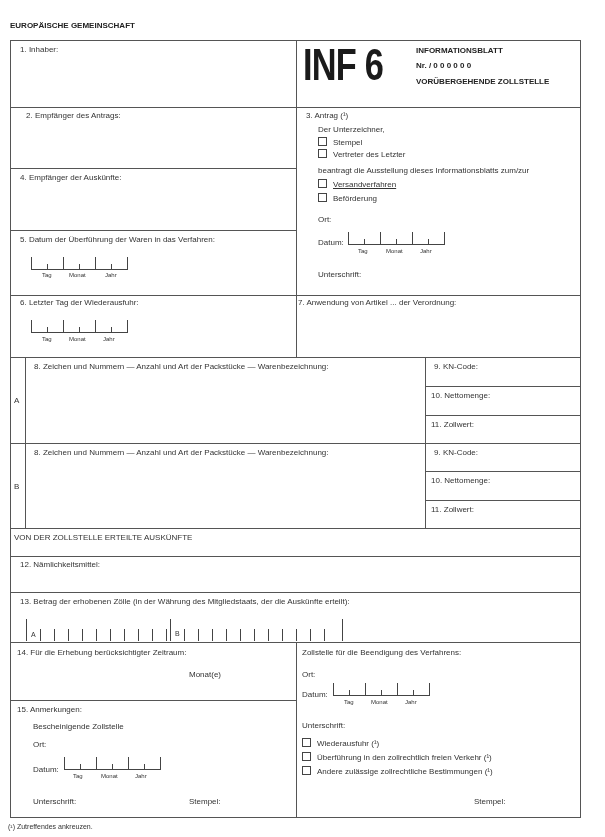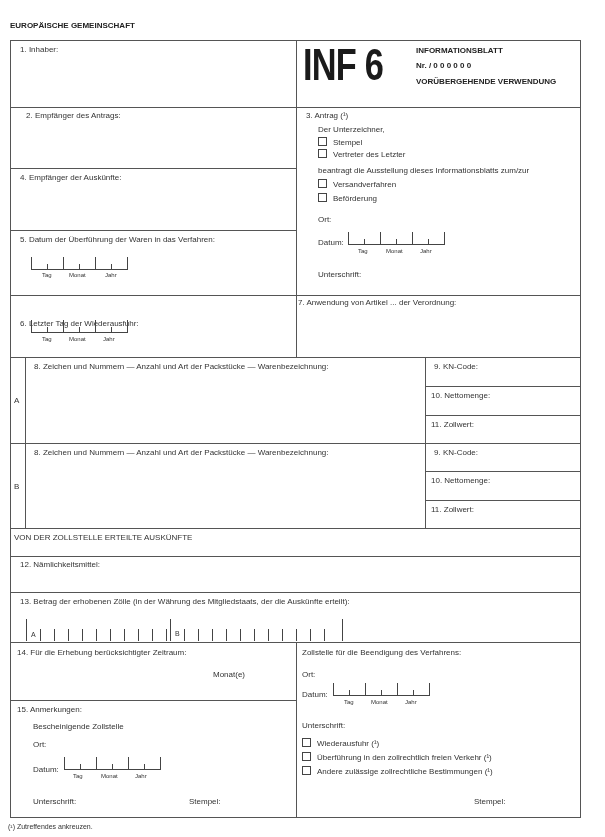--- a/index.html
+++ b/index.html
@@ -50,21 +50,21 @@
 <div class="vline" style="left:25px;top:357px;height:171px;"></div>
 <div class="vline" style="left:425px;top:357px;height:171px;"></div>
 <div class="vline" style="left:296px;top:642px;height:176px;"></div>
 
 <div class="lbl" style="left:20px;top:45px;">1.  Inhaber:</div>
 <div class="abs" style="left:11px;top:55px;width:284px;height:51px;"></div>
 
 <div class="infbig" style="left:303px;top:43px;">INF 6</div>
 <div class="hdr" style="left:416px;top:46px;">INFORMATIONSBLATT</div>
 <div class="hdr" style="left:416px;top:61px;">Nr. / 0 0 0 0 0 0</div>
-<div class="hdr" style="left:416px;top:77px;">VORÜBERGEHENDE VERWENDUNG</div>
+<div class="hdr" style="left:416px;top:77px;">VORÜBERGEHENDE ZOLLSTELLE</div>
 
 <div class="lbl" style="left:26px;top:111px;">2.  Empfänger des Antrags:</div>
 <div class="abs" style="left:11px;top:122px;width:284px;height:45px;"></div>
 
 <div class="lbl" style="left:20px;top:173px;">4.  Empfänger der Auskünfte:</div>
 <div class="abs" style="left:11px;top:184px;width:284px;height:45px;"></div>
 
 <div class="lbl" style="left:20px;top:235px;">5.  Datum der Überführung der Waren in das Verfahren:</div>
 <div class="datebox" style="left:31px;top:256px;">
   <div class="base"></div>
@@ -82,21 +82,21 @@
 
 <div class="lbl" style="left:306px;top:111px;">3.  Antrag (¹)</div>
 <div class="lbl" style="left:318px;top:125px;">Der Unterzeichner,</div>
 <div class="cbrow" style="left:318px;top:137px;">
   <span class="cb"></span><span>Stempel</span>
 </div>
 <div class="cbrow" style="left:318px;top:149px;">
   <span class="cb"></span><span>Vertreter des Letzter</span>
 </div>
 <div class="lbl" style="left:318px;top:166px;">beantragt die Ausstellung dieses Informationsblatts zum/zur</div>
-<div class="cbrow" style="left:318px;top:179px;">
+<div class="cbrow" style="left:318px;top:179px;text-decoration:underline;">
   <span class="cb"></span><span>Versandverfahren</span>
 </div>
 <div class="cbrow" style="left:318px;top:193px;">
   <span class="cb"></span><span>Beförderung</span>
 </div>
 <div class="lbl" style="left:318px;top:215px;">Ort:</div>
 <div class="lbl" style="left:318px;top:238px;">Datum:</div>
 <div class="datebox" style="left:348px;top:231px;">
   <div class="base"></div>
   <div class="tick tall" style="left:0"></div>
@@ -105,21 +105,21 @@
     <div class="tick short" style="left:48px"></div>
   <div class="tick tall" style="left:64px"></div>
     <div class="tick short" style="left:80px"></div>
   <div class="tick tall" style="left:96px"></div>
 </div>
 <div class="datecaps" style="left:358px;top:248px;">Tag</div>
 <div class="datecaps" style="left:386px;top:248px;">Monat</div>
 <div class="datecaps" style="left:420px;top:248px;">Jahr</div>
 <div class="lbl" style="left:318px;top:270px;">Unterschrift:</div>
 
-<div class="lbl" style="left:20px;top:298px;margin-top:21px;">6.  Letzter Tag der Wiederausfuhr:</div>
+<div class="lbl" style="left:20px;top:298px;">6.  Letzter Tag der Wiederausfuhr:</div>
 <div class="datebox" style="left:31px;top:319px;">
   <div class="base"></div>
   <div class="tick tall" style="left:0"></div>
     <div class="tick short" style="left:16px"></div>
   <div class="tick tall" style="left:32px"></div>
     <div class="tick short" style="left:48px"></div>
   <div class="tick tall" style="left:64px"></div>
     <div class="tick short" style="left:80px"></div>
   <div class="tick tall" style="left:96px"></div>
 </div>
@@ -173,21 +173,21 @@
     <div class="t" style="left: 256px; height: 12px;"></div>
     <div class="t" style="left: 270px; height: 12px;"></div>
     <div class="t" style="left: 284px; height: 12px;"></div>
     <div class="t" style="left: 298px; height: 12px;"></div>
     <div class="t" style="left: 316px; height: 22px;"></div>
   </div>
 <div class="lbl" style="left:31px;top:631px;font-size:7px;">A</div>
 <div class="lbl" style="left:175px;top:630px;font-size:7px;">B</div>
 
 <div class="lbl" style="left:17px;top:648px;">14.  Für die Erhebung berücksichtigter Zeitraum:</div>
-<div class="lbl" style="left:189px;top:670px;margin-left:24px;">Monat(e)</div>
+<div class="lbl" style="left:189px;top:670px;">Monat(e)</div>
 
 <div class="lbl" style="left:17px;top:705px;">15.  Anmerkungen:</div>
 <div class="lbl" style="left:33px;top:722px;">Bescheinigende Zollstelle</div>
 <div class="lbl" style="left:33px;top:740px;">Ort:</div>
 <div class="lbl" style="left:33px;top:765px;">Datum:</div>
 <div class="datebox" style="left:64px;top:756px;">
   <div class="base"></div>
   <div class="tick tall" style="left:0"></div>
     <div class="tick short" style="left:16px"></div>
   <div class="tick tall" style="left:32px"></div>

